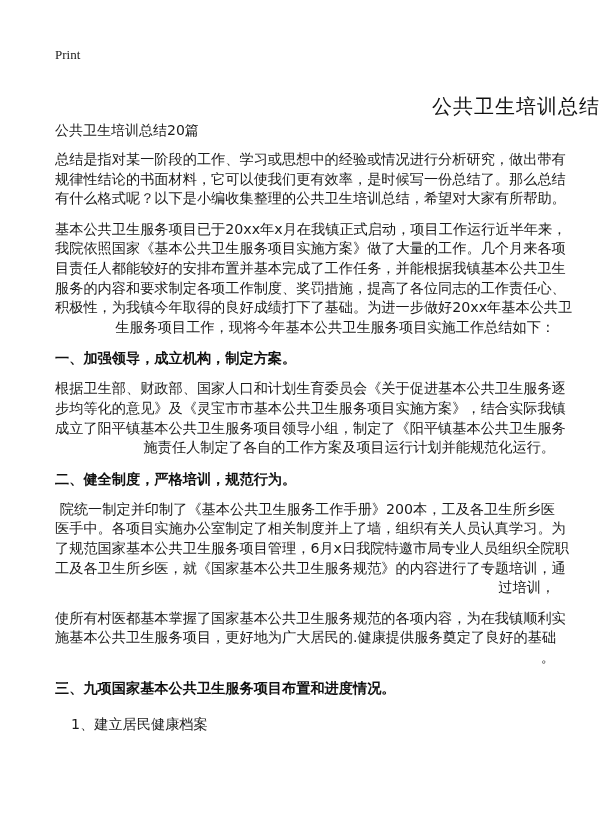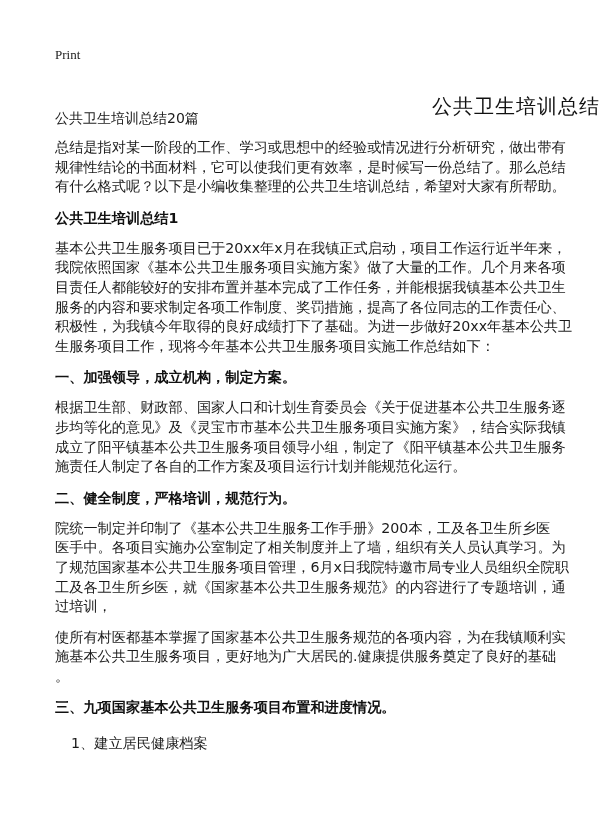--- a/index.html
+++ b/index.html
@@ -37,37 +37,38 @@
       top: 80px;
       text-align: right;
       font-size: 20px;
       font-weight: normal;
       letter-spacing: 1px;
       color: #111;
     }
     .content {
       position: absolute;
       left: 55px;
-      top: 108px;
+      top: 120px;
       width: 500px;
     }
     .subtitle {
       font-size: 14px;
       line-height: 20px;
       margin: 0 0 10px 0;
       white-space: nowrap;
     }
     .para {
       margin: 0 0 11px 0;
       font-size: 14.2px;
       line-height: 19.6px;
     }
     .para .line {
       display: block;
       white-space: nowrap;
+      text-align: right;
     }
     .heading {
       font-weight: bold;
       font-size: 14.2px;
       line-height: 20px;
       margin: 0 0 11px 0;
       white-space: nowrap;
       color: #111;
     }
     .list-item {
@@ -89,21 +90,20 @@
   <div class="content">
 
     <p class="subtitle">公共卫生培训总结20篇</p>
 
     <p class="para">
       <span class="line">总结是指对某一阶段的工作、学习或思想中的经验或情况进行分析研究，做出带有</span>
       <span class="line">规律性结论的书面材料，它可以使我们更有效率，是时候写一份总结了。那么总结</span>
       <span class="line">有什么格式呢？以下是小编收集整理的公共卫生培训总结，希望对大家有所帮助。</span>
     </p>
 
-    <h2 class="heading">公共卫生培训总结1</h2>
 
     <p class="para">
       <span class="line">基本公共卫生服务项目已于20xx年x月在我镇正式启动，项目工作运行近半年来，</span>
       <span class="line">我院依照国家《基本公共卫生服务项目实施方案》做了大量的工作。几个月来各项</span>
       <span class="line">目责任人都能较好的安排布置并基本完成了工作任务，并能根据我镇基本公共卫生</span>
       <span class="line">服务的内容和要求制定各项工作制度、奖罚措施，提高了各位同志的工作责任心、</span>
       <span class="line">积极性，为我镇今年取得的良好成绩打下了基础。为进一步做好20xx年基本公共卫</span>
       <span class="line">生服务项目工作，现将今年基本公共卫生服务项目实施工作总结如下：</span>
     </p>
 

